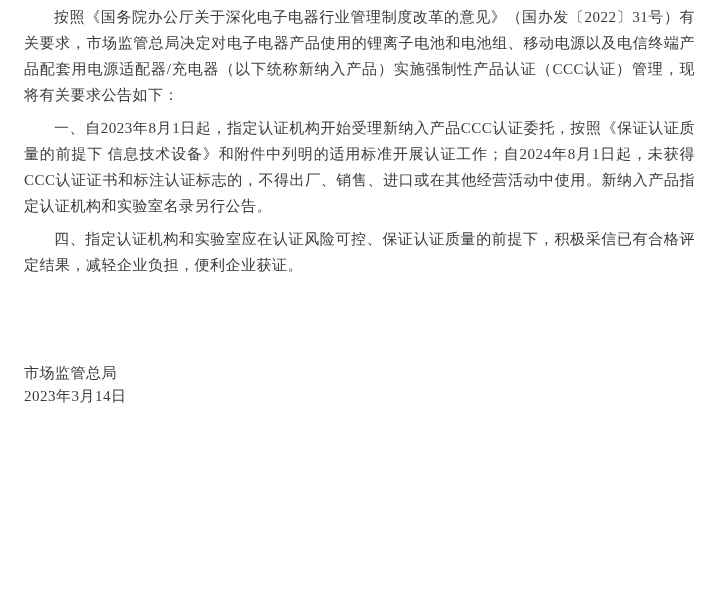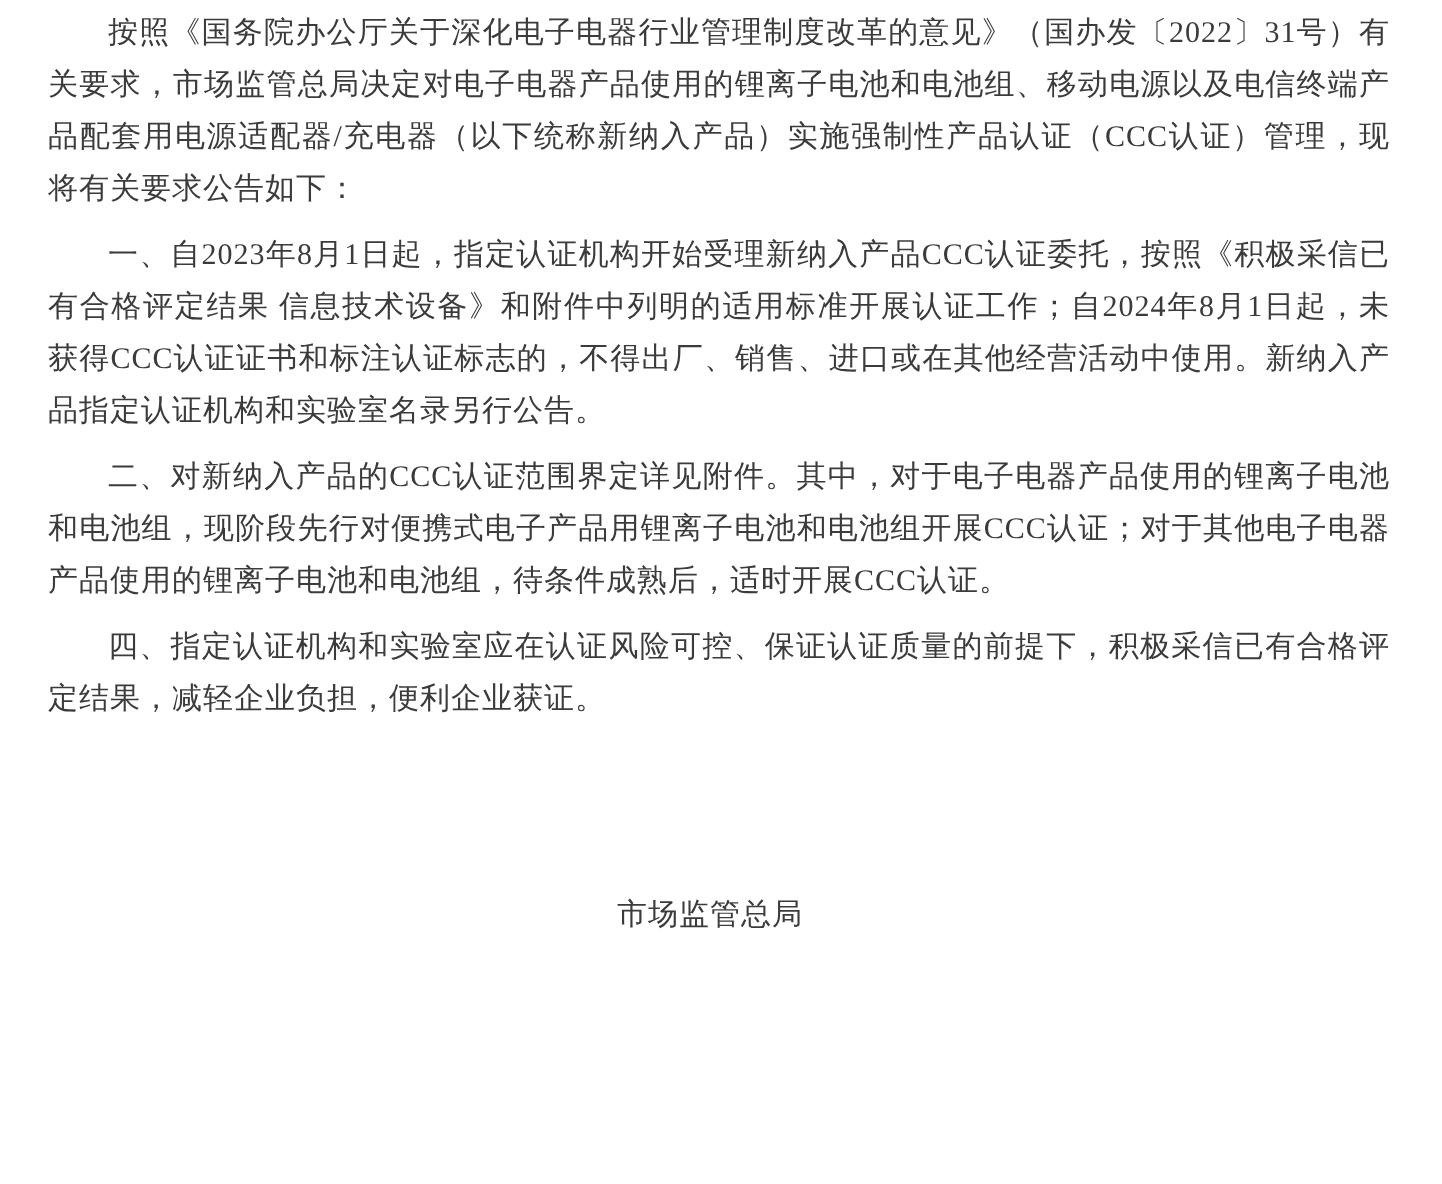--- a/index.html
+++ b/index.html
@@ -25,36 +25,36 @@
     text-indent: 2em;
     text-align: justify;
     letter-spacing: 0.5px;
   }
   .attachment-line {
     margin-top: 13px !important;
   }
   .signature-block {
     margin-top: 84px;
     padding-right: 9px;
-    text-align: center;
+    text-align: left;
     font-size: 15px;
     line-height: 23px;
     letter-spacing: 0.5px;
   }
   .signature-block div {
     margin: 0;
   }
 </style>
 </head>
 <body>
 
 <div class="page">
   <div class="body-text">
     <p>按照《国务院办公厅关于深化电子电器行业管理制度改革的意见》（国办发〔2022〕31号）有关要求，市场监管总局决定对电子电器产品使用的锂离子电池和电池组、移动电源以及电信终端产品配套用电源适配器/充电器（以下统称新纳入产品）实施强制性产品认证（CCC认证）管理，现将有关要求公告如下：</p>
-    <p>一、自2023年8月1日起，指定认证机构开始受理新纳入产品CCC认证委托，按照《积极采信已有合格评定结果 信息技术设备》和附件中列明的适用标准开展认证工作；自2024年8月1日起，未获得CCC认证证书和标注认证标志的，不得出厂、销售、进口或在其他经营活动中使用。新纳入产品指定认证机构和实验室名录另行公告。</p>
-    <p>二、对新纳入产品的CCC认证范围界定详见附件。其中，对于电子电器产品使用的锂离子电池和电池组，现阶段先行对便携式电子产品用锂离子电池和电池组开展CCC认证；对于其他电子电器产品使用的锂离子电池和电池组，待条件成熟后，适时开展CCC认证。</p>
+    <p>一、自2023年8月1日起，指定认证机构开始受理新纳入产品CCC认证委托，按照《保证认证质量的前提下 信息技术设备》和附件中列明的适用标准开展认证工作；自2024年8月1日起，未获得CCC认证证书和标注认证标志的，不得出厂、销售、进口或在其他经营活动中使用。新纳入产品指定认证机构和实验室名录另行公告。</p>
     <p>四、指定认证机构和实验室应在认证风险可控、保证认证质量的前提下，积极采信已有合格评定结果，减轻企业负担，便利企业获证。</p>
   </div>
 
   <div class="signature-block">
     <div>市场监管总局</div>
+    <div>2023年3月14日</div>
   </div>
 </div>
 
 </body></html>

